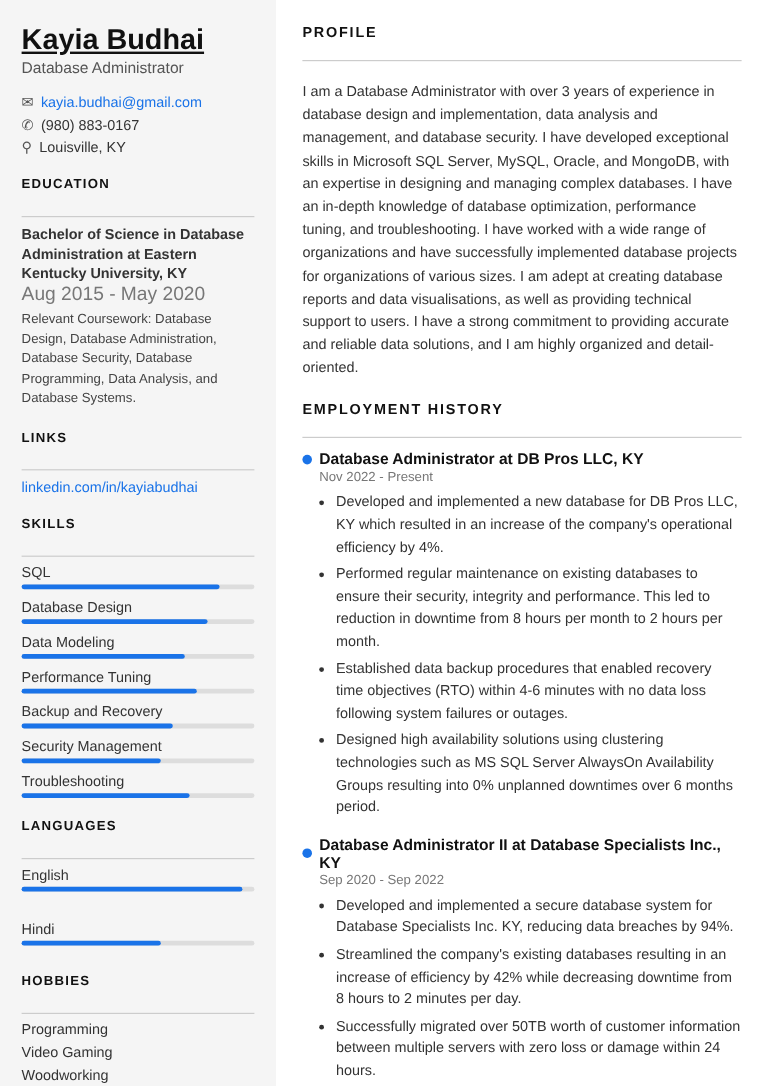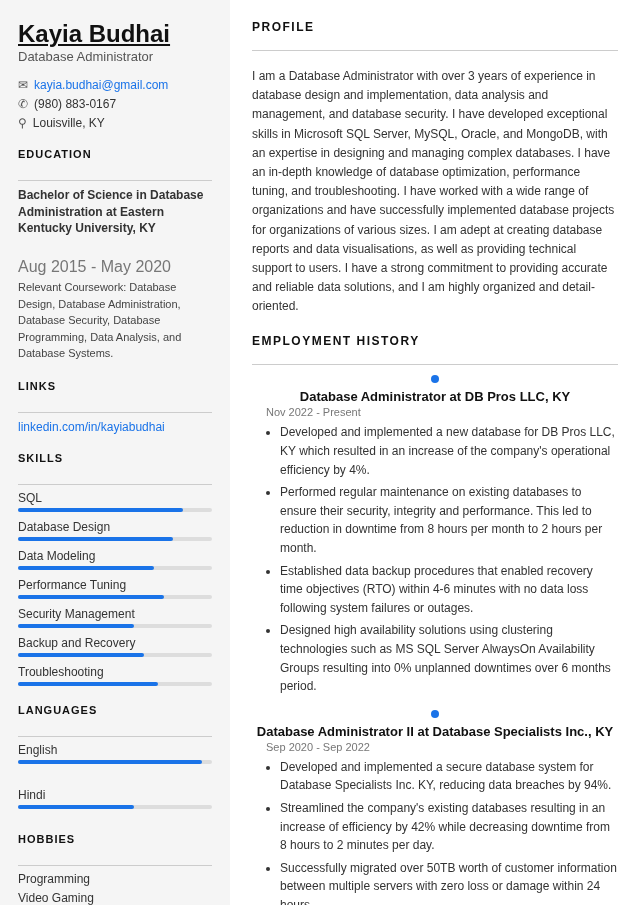--- a/index.html
+++ b/index.html
@@ -59,21 +59,21 @@
       color: #111;
       margin-top: 18px;
       margin-bottom: 6px;
       border-bottom: 1.5px solid #ccc;
       padding-bottom: 20px;
     }
     .edu-degree {
       font-weight: 700;
       font-size: 12px;
       line-height: 1.4;
-      margin-bottom: 21px;
+      margin-bottom: 0;
     }
     .edu-date {
       font-size: 16px;
       color: #777;
       margin-bottom: 3px;
     }
     .edu-courses {
       font-size: 11px;
       color: #444;
       line-height: 1.5;
@@ -150,21 +150,20 @@
     .job-block {
       margin-bottom: 14px;
     }
     .job-title {
       font-weight: 700;
       font-size: 13px;
       color: #111;
       display: flex;
       align-items: center;
       gap: 6px;
-      flex-direction: column;
     }
     .job-dot {
       width: 8px;
       height: 8px;
       border-radius: 50%;
       background: #1a73e8;
       display: inline-block;
       flex-shrink: 0;
     }
     .job-date {
@@ -239,29 +238,29 @@
       <div class="skill-bar-fill" style="width:70%"></div>
     </div>
   </div>
         <div class="skill-item">
     <div class="skill-label">Performance Tuning</div>
     <div class="skill-bar-bg">
       <div class="skill-bar-fill" style="width:75%"></div>
     </div>
   </div>
         <div class="skill-item">
+    <div class="skill-label">Backup and Recovery</div>
+    <div class="skill-bar-bg">
+      <div class="skill-bar-fill" style="width:65%"></div>
+    </div>
+  </div>
+        <div class="skill-item">
     <div class="skill-label">Security Management</div>
     <div class="skill-bar-bg">
       <div class="skill-bar-fill" style="width:60%"></div>
-    </div>
-  </div>
-        <div class="skill-item">
-    <div class="skill-label">Backup and Recovery</div>
-    <div class="skill-bar-bg">
-      <div class="skill-bar-fill" style="width:65%"></div>
     </div>
   </div>
         <div class="skill-item">
     <div class="skill-label">Troubleshooting</div>
     <div class="skill-bar-bg">
       <div class="skill-bar-fill" style="width:72%"></div>
     </div>
   </div>
       </div>
 

